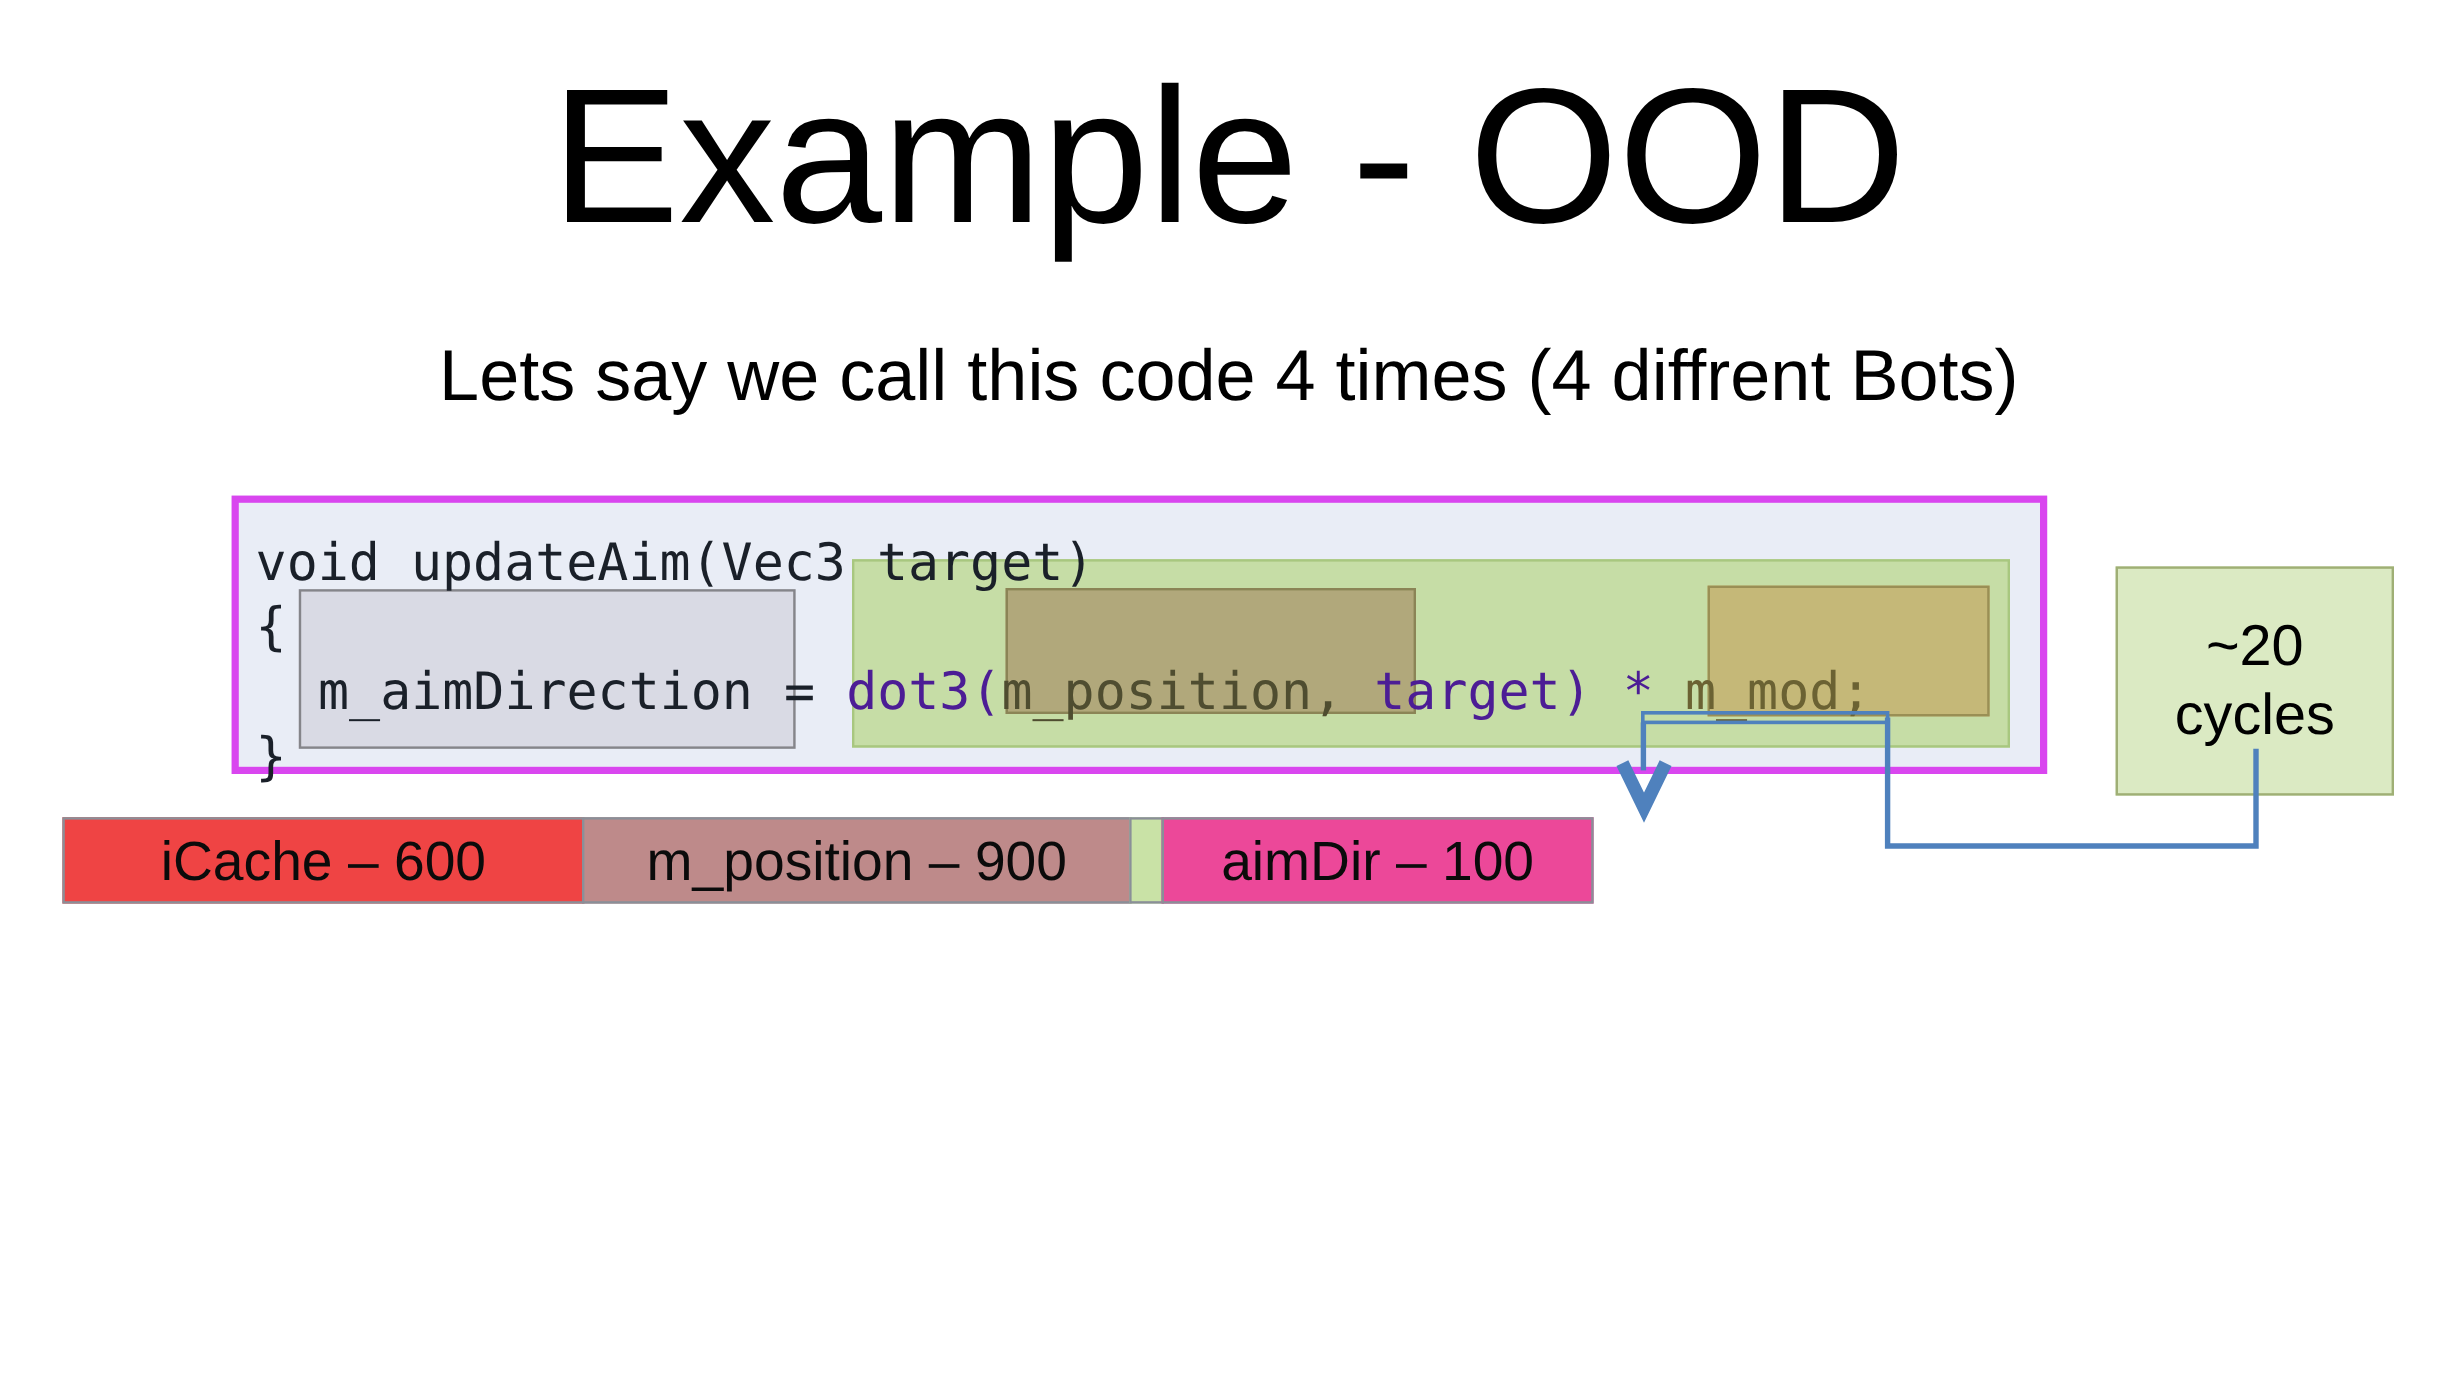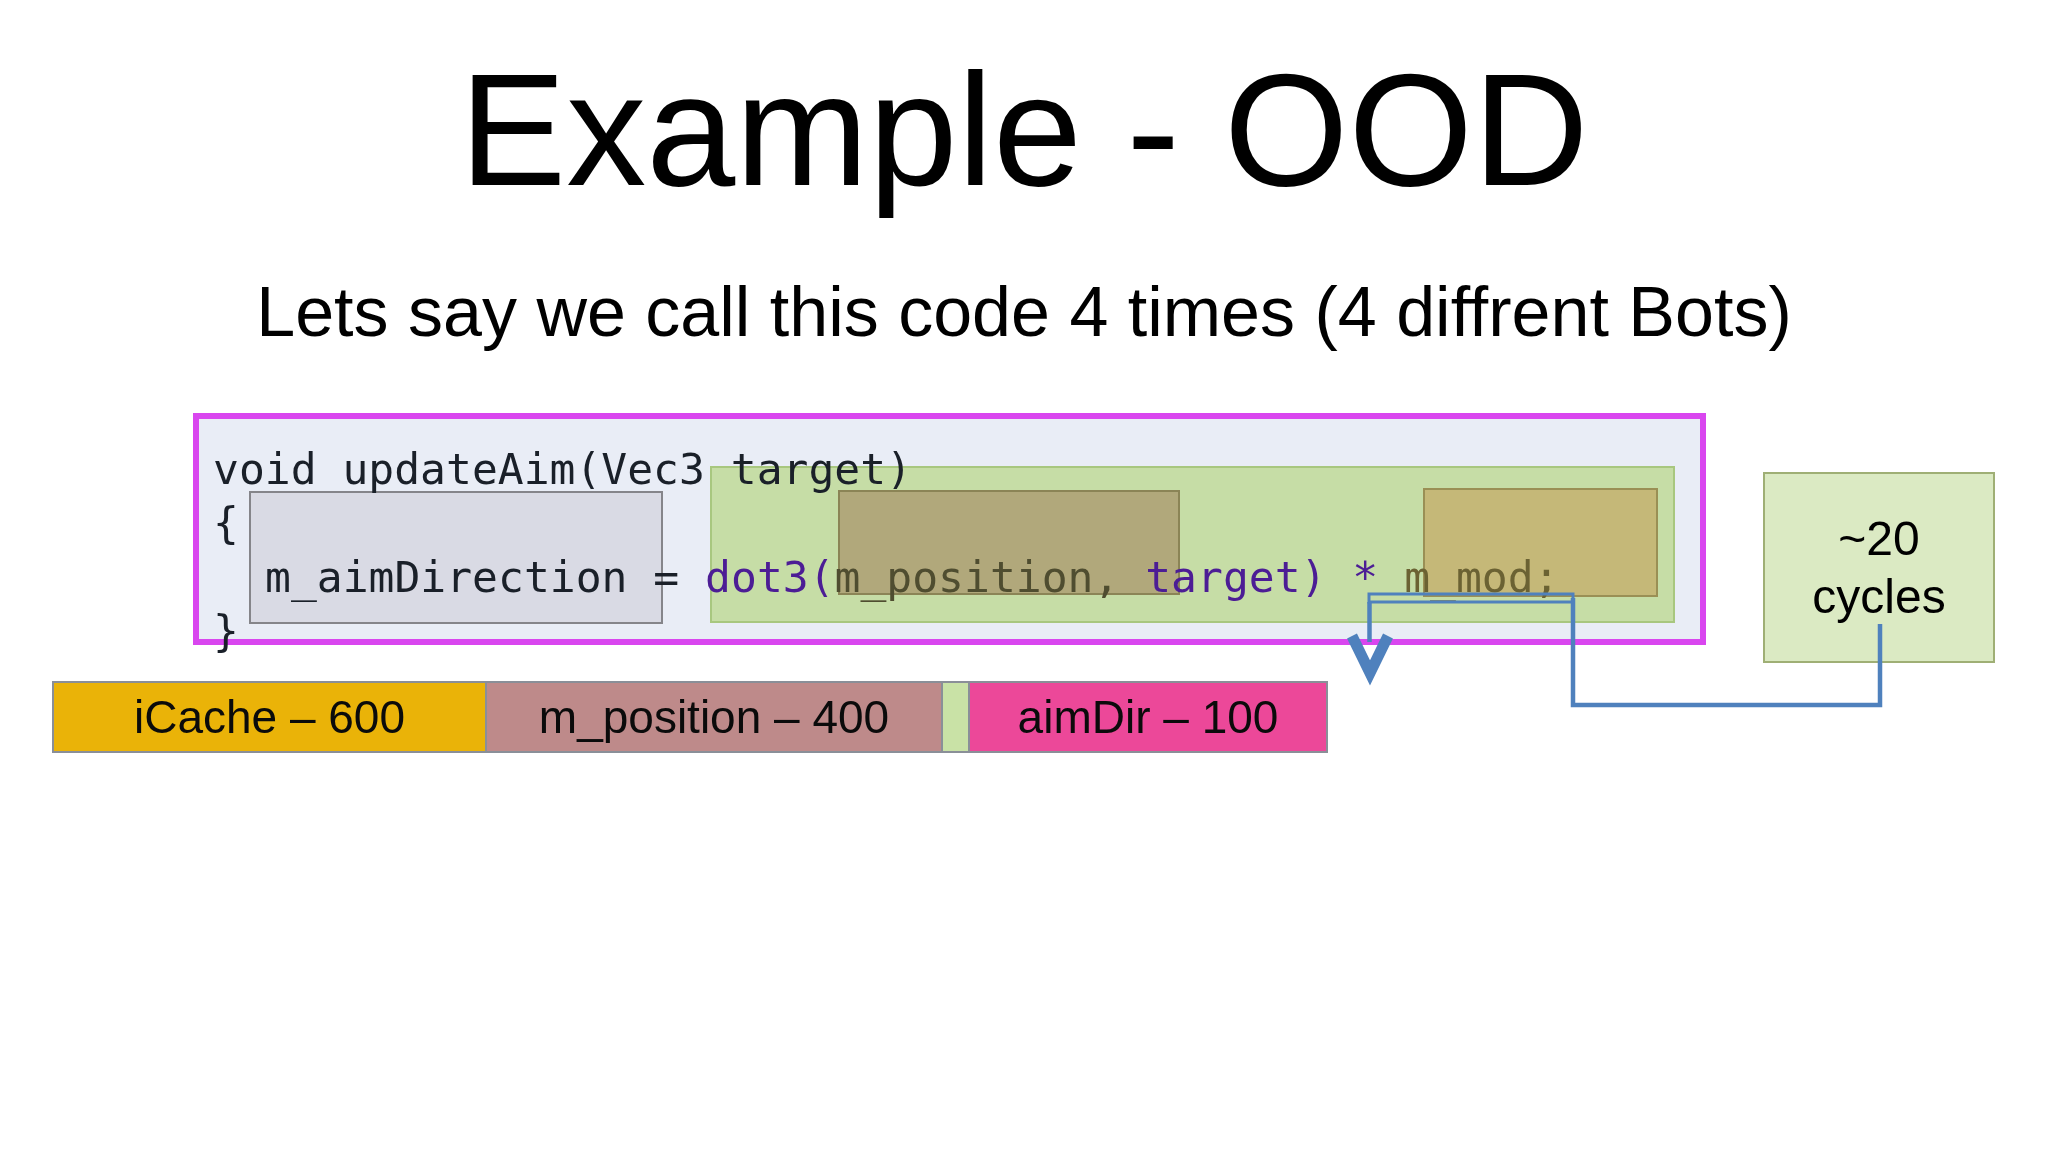--- a/index.html
+++ b/index.html
@@ -4,21 +4,21 @@
 <style>
   html,body{margin:0;padding:0;background:#ffffff;}
   body{width:2048px;height:1150px;position:relative;overflow:hidden;
        font-family:"Liberation Sans", sans-serif;color:#000;}
 
   .title{position:absolute;left:0;top:40px;width:2048px;height:180px;
          display:flex;align-items:center;justify-content:center;
          font-size:160px;color:#000;white-space:pre;}
   .subtitle{position:absolute;left:0;top:262px;width:2048px;height:100px;
          display:flex;align-items:center;justify-content:center;
-         font-size:70px;color:#000;white-space:pre;}
+         font-size:60px;color:#000;white-space:pre;}
 
   
   .codebox{position:absolute;left:193px;top:413px;width:1501px;height:220px;
            border:6px solid #d946ef;background:#E9EDF6;text-decoration:underline;}
   .hl{position:absolute;box-sizing:border-box;}
   .hl-green {left:511px;top:47px;width:965px;height:157px;background:#C6DDA6;border:2px solid #A8C77F;}
   .hl-grey  {left:50px; top:72px;width:414px;height:133px;background:#D9DAE4;border:2px solid #85858A;}
   .hl-olive {left:639px;top:71px;width:342px;height:105px;background:#B1A87B;border:2px solid #8B8456;}
   .hl-gold  {left:1224px;top:69px;width:235px;height:109px;background:#C5B878;border:2px solid #9A8F55;}
 
@@ -57,22 +57,22 @@
   <div class="hl hl-olive" style="background: rgb(177, 168, 123);"></div>
   <div class="hl hl-gold" style="background: rgb(197, 184, 120);"></div>
 
   <div class="codeline l1">void updateAim(Vec3 target)</div>
   <div class="codeline l2">{</div>
   <div class="codeline l3"><span class="c-dark">m_aimDirection</span><span class="c-dark"> = </span><span class="c-green">dot3(</span><span class="c-olive">m_position,</span><span class="c-green"> target) * </span><span class="c-gold">m_mod;</span></div>
   <div class="codeline l4">}</div>
 </div>
 
 <div class="bar">
-  <div class="seg seg1" style="background: #eab308;">iCache – 600</div>
-  <div class="seg seg2" style="background: rgb(190, 138, 138);">m_position – 400</div>
+  <div class="seg seg1" style="background: #ef4444;">iCache – 600</div>
+  <div class="seg seg2" style="background: rgb(190, 138, 138);">m_position – 900</div>
   <div class="seg seg4" style="background: rgb(201, 226, 166);"></div>
   <div class="seg seg5" style="background: #ec4899;">aimDir – 100</div>
 </div>
 
 <div class="cycles" style="background: rgb(219, 234, 195);">
   <div>~20</div>
   <div>cycles</div>
 </div>
 
 <svg class="overlay" viewBox="0 0 2048 1150" xmlns="http://www.w3.org/2000/svg">

